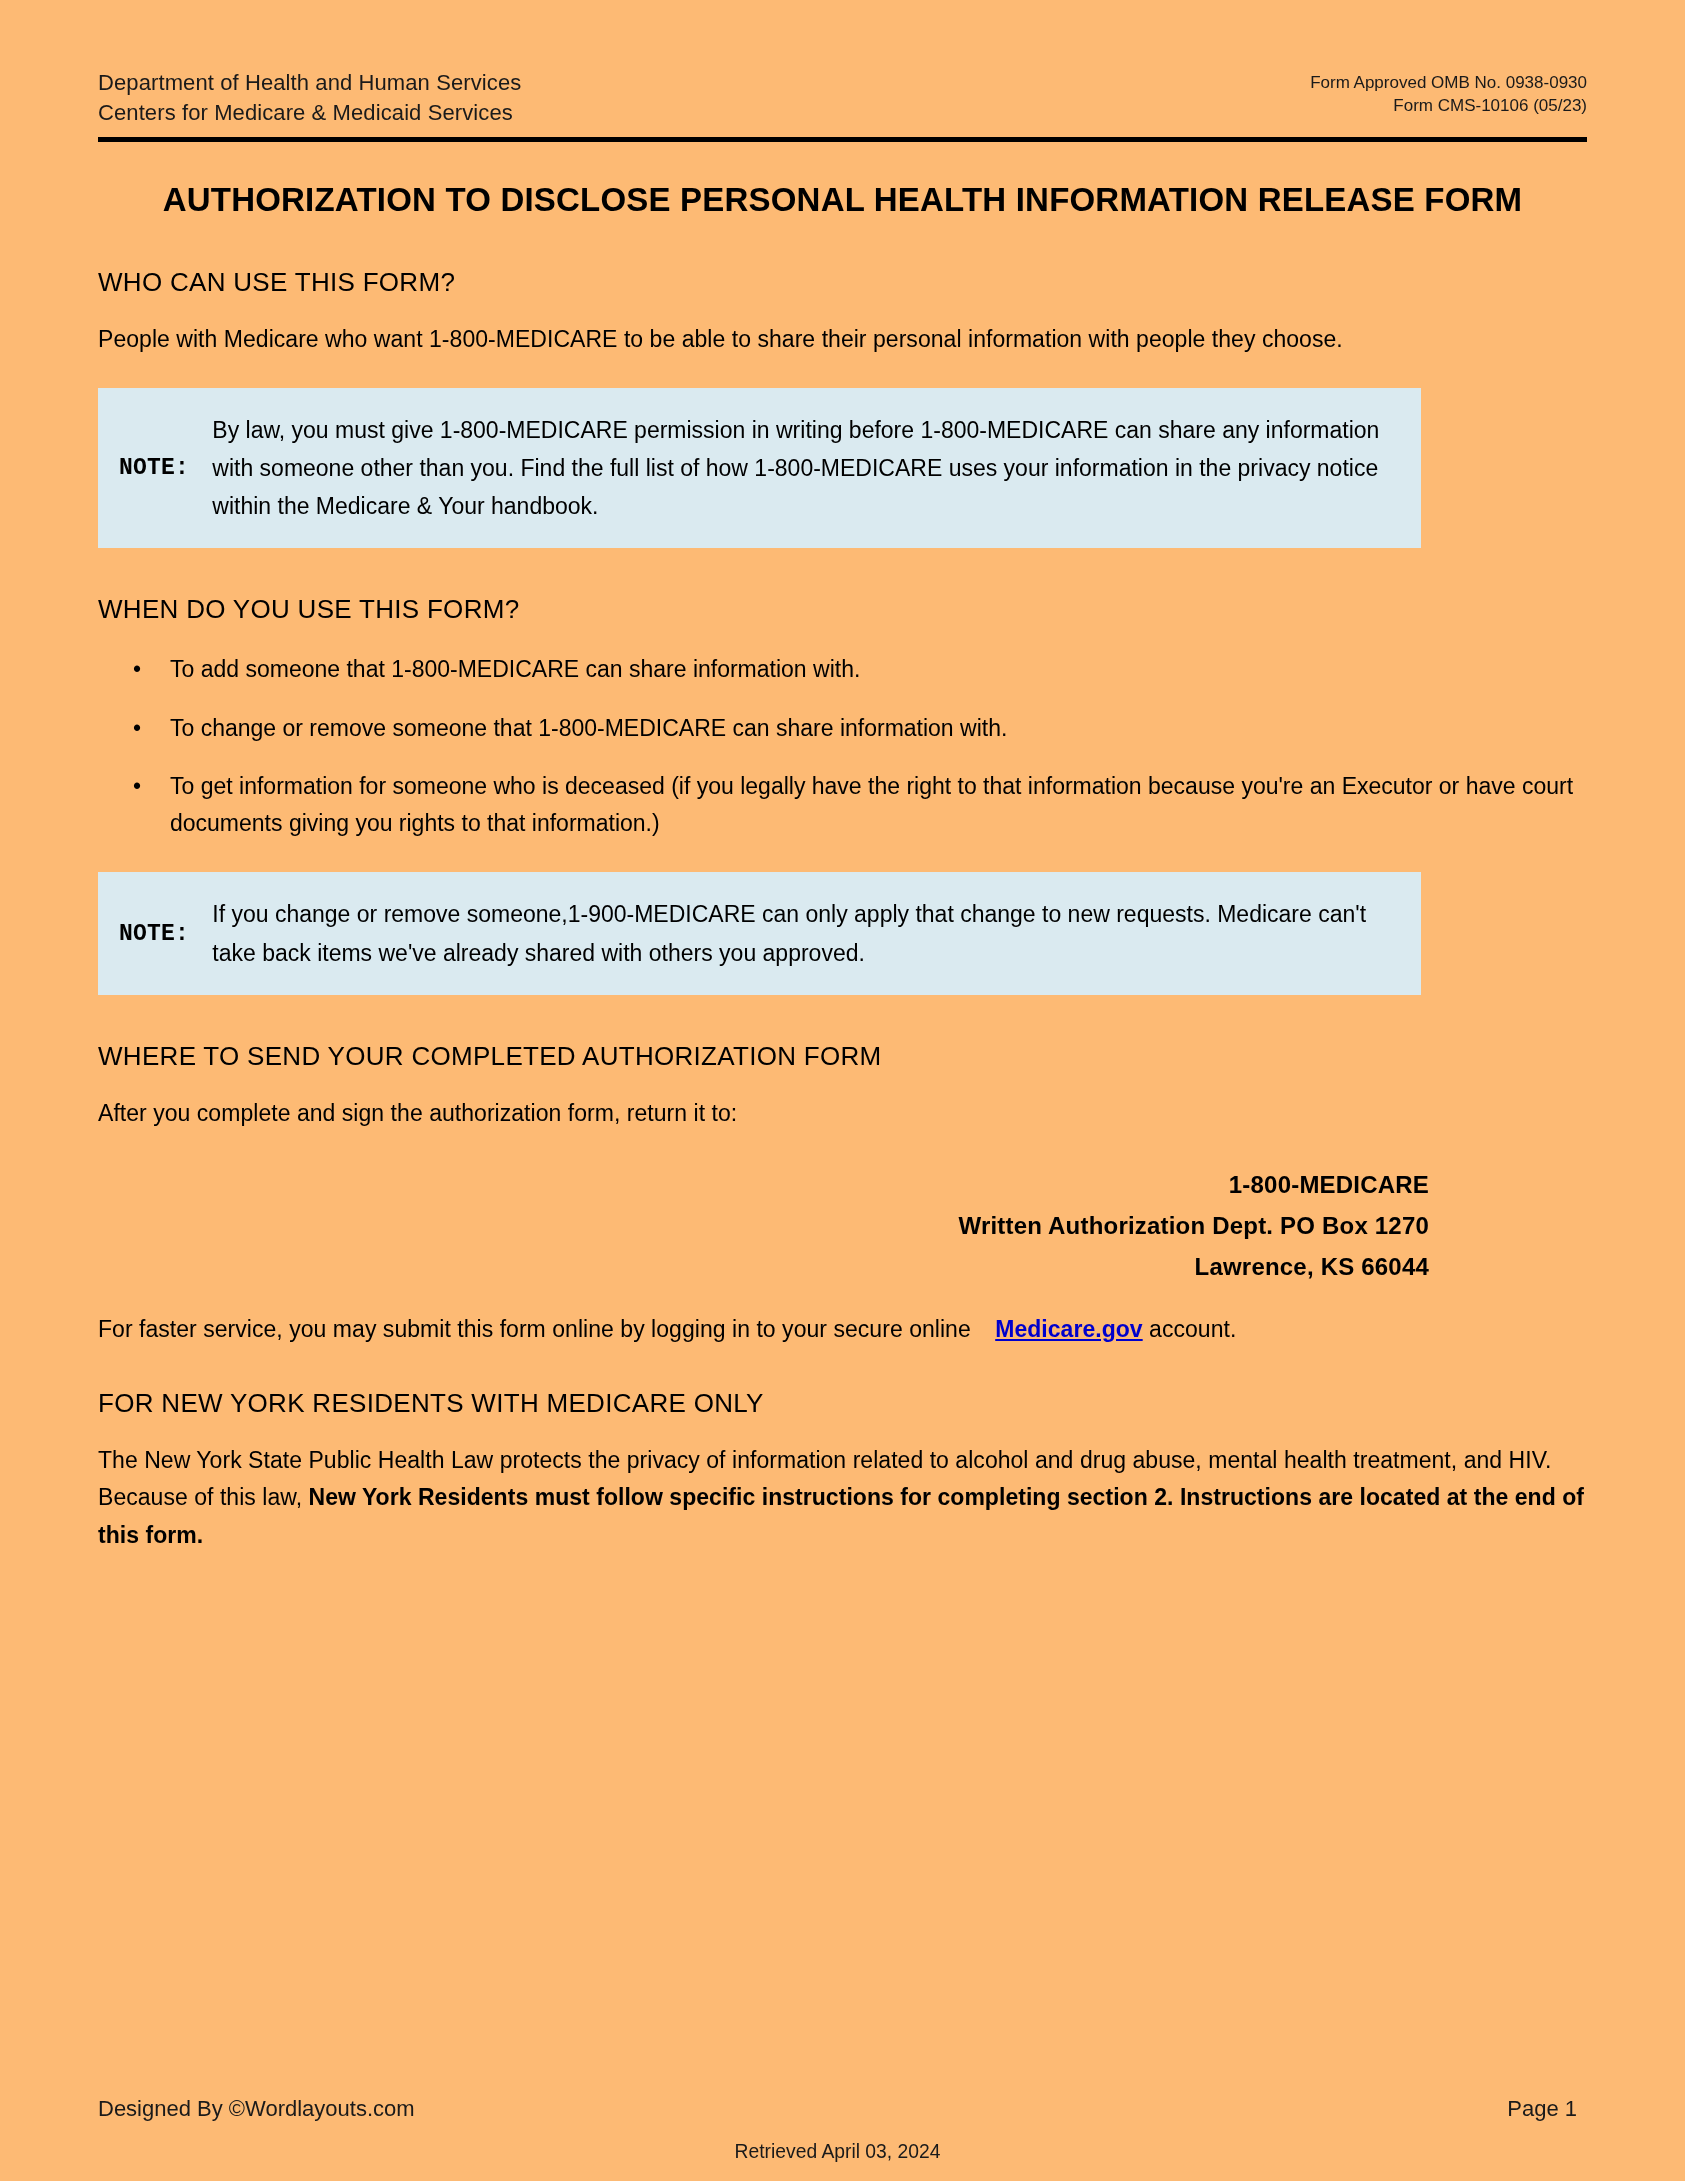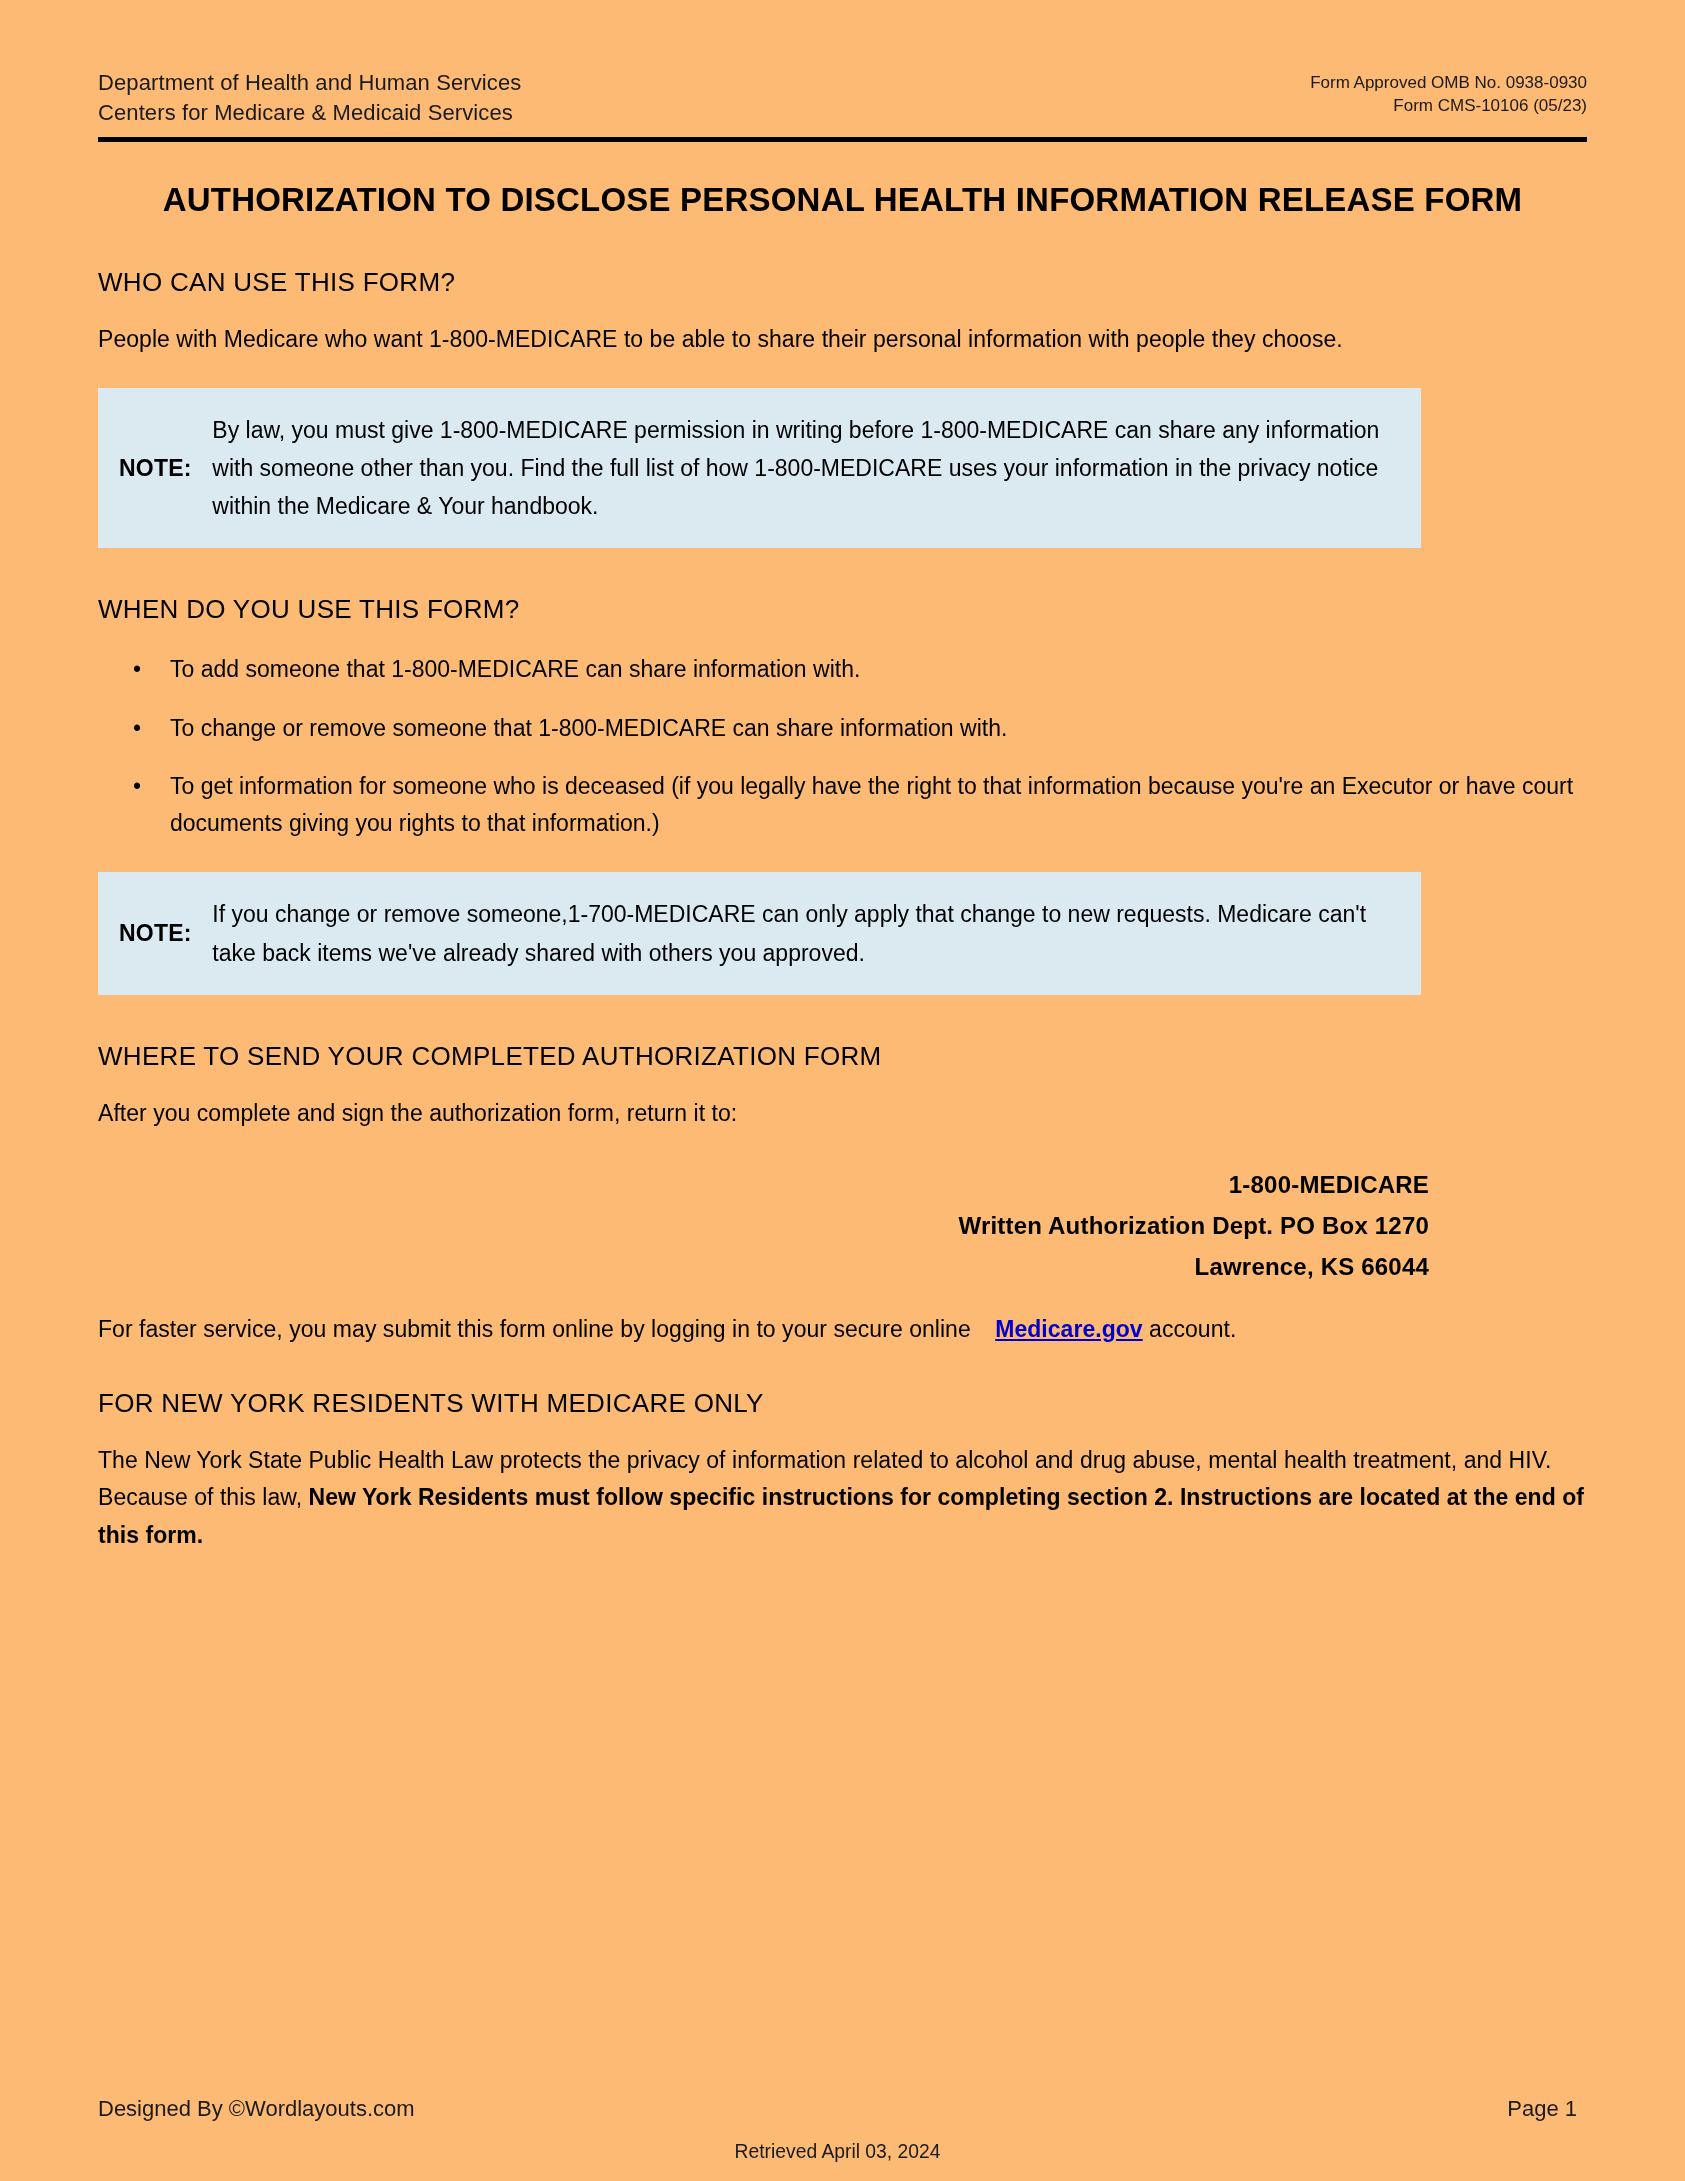--- a/index.html
+++ b/index.html
@@ -89,20 +89,21 @@
     padding: 23px 26px 23px 21px;
     box-sizing: border-box;
     width: 1323px;
   }
   .note-label {
     font-size: 23px;
     font-weight: bold;
     flex: 0 0 auto;
     width: 81px;
     letter-spacing: 0.2px;
+    font-family: Liberation Mono, monospace;
   }
   .note-body {
     font-size: 23px;
     line-height: 1.66;
     flex: 1 1 auto;
     padding-left: 12.3px;
   }
 
   
   ul.bullet-list {
@@ -203,21 +204,21 @@
       <span>To change or remove someone that 1-800-MEDICARE can share information with.</span>
     </li>
     <li>
       <span class="bullet-dot">•</span>
       <span>To get information for someone who is deceased (if you legally have the right to that information because you're an Executor or have court documents giving you rights to that information.)</span>
     </li>
   </ul>
 
   <div class="note-box">
     <div class="note-label">NOTE:</div>
-    <div class="note-body">If you change or remove someone,1-700-MEDICARE can only apply that change to new requests. Medicare can't take back items we've already shared with others you approved.</div>
+    <div class="note-body">If you change or remove someone,1-900-MEDICARE can only apply that change to new requests. Medicare can't take back items we've already shared with others you approved.</div>
   </div>
 
   <h2 class="section-heading">WHERE TO SEND YOUR COMPLETED AUTHORIZATION FORM</h2>
   <p class="body-text">After you complete and sign the authorization form, return it to:</p>
 
   <div class="address-block">
     <div>1-800-MEDICARE</div>
     <div>Written Authorization Dept. PO Box 1270</div>
     <div>Lawrence, KS 66044</div>
   </div>

